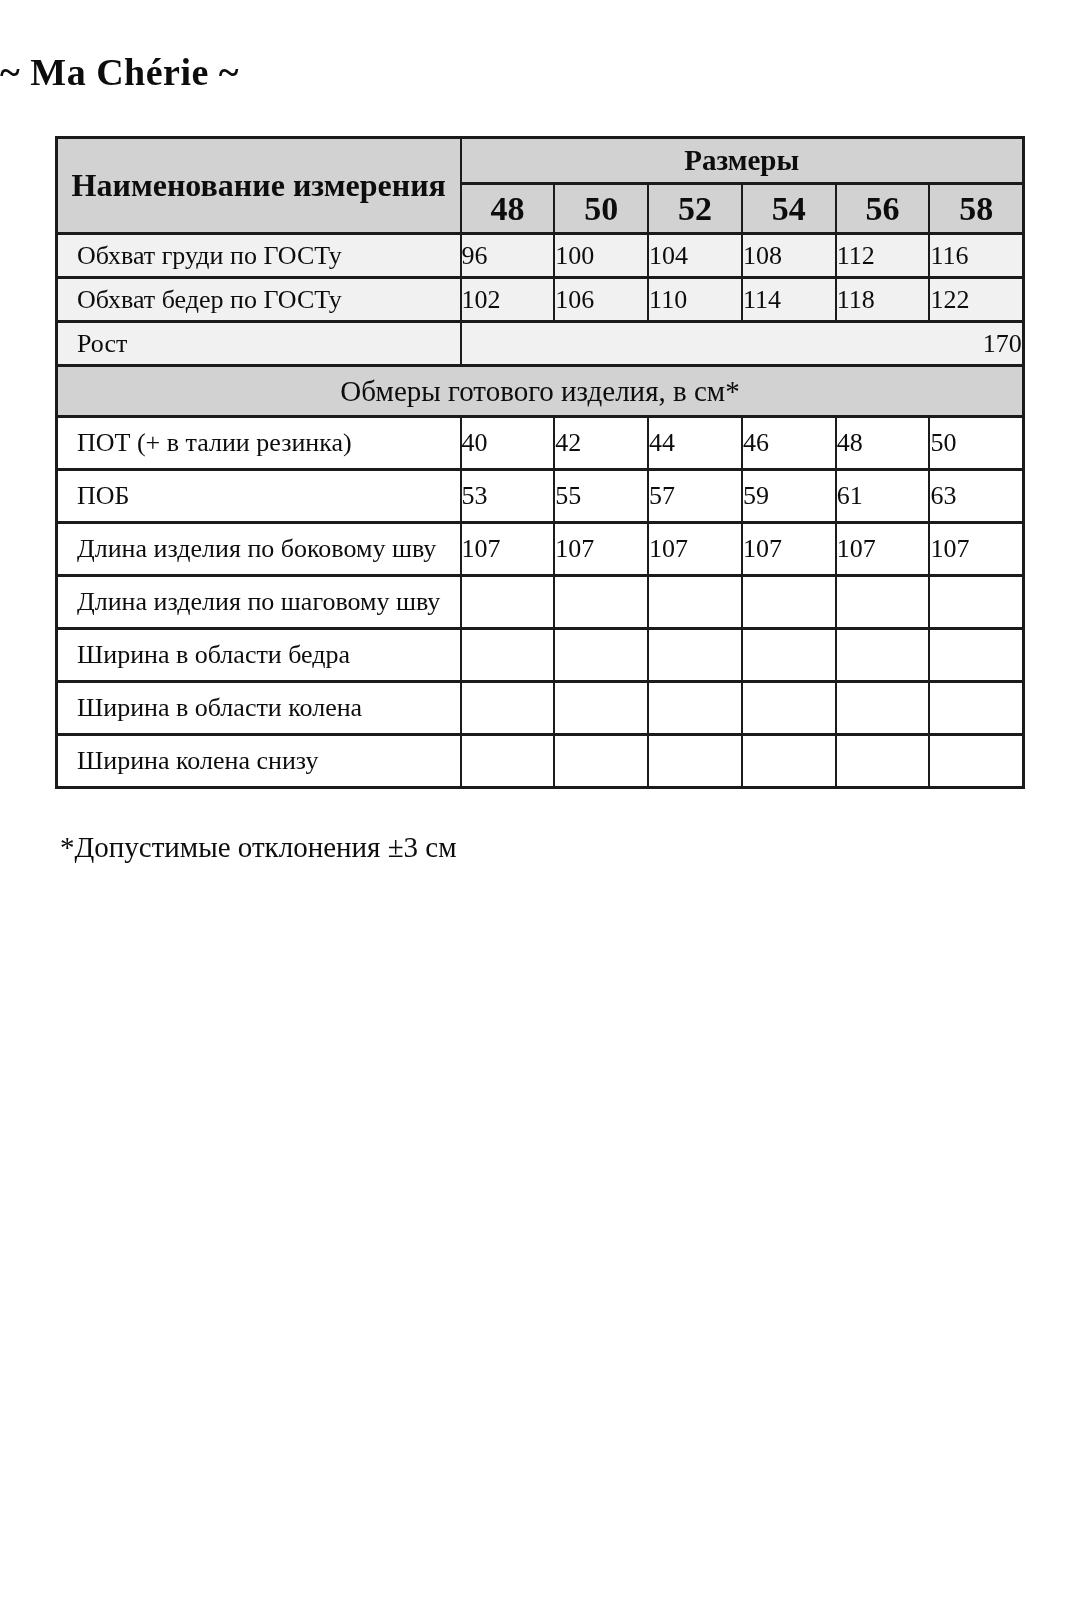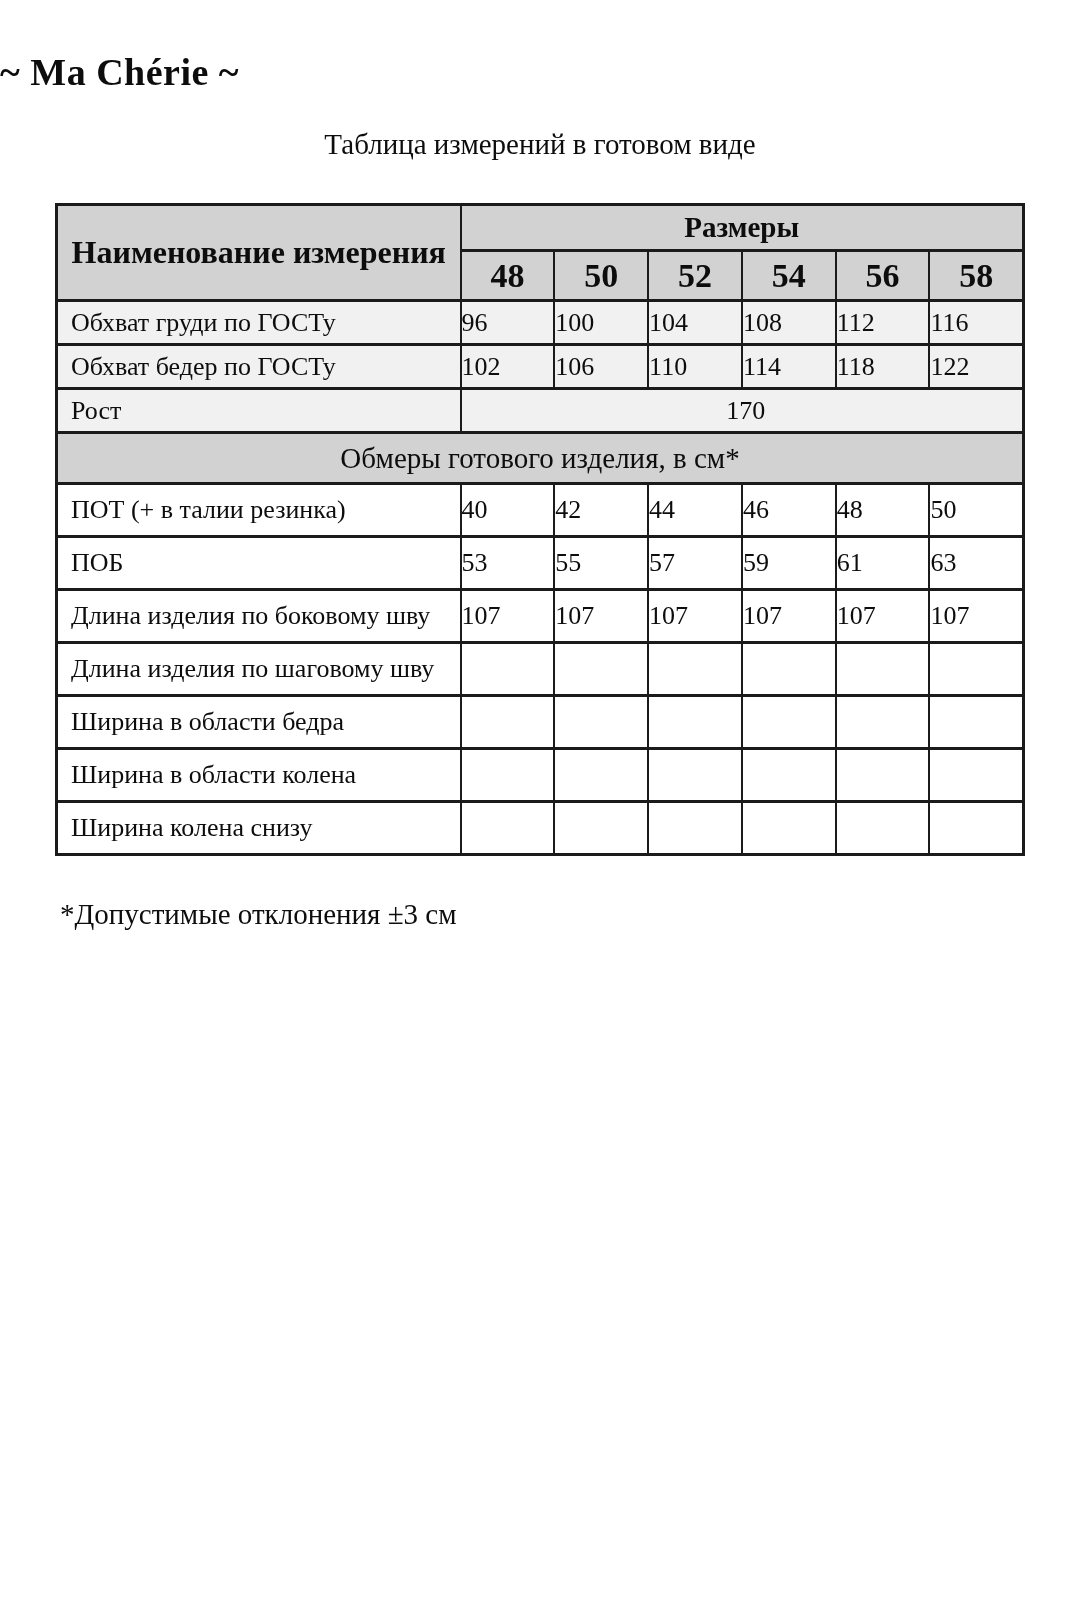--- a/index.html
+++ b/index.html
@@ -58,44 +58,43 @@
     overflow: hidden;
   }
   .hdr td { background: var(--header-bg); font-weight: bold; text-align: center; }
   .name-hdr { font-size: 32px; }
   .sizes-hdr { height: 46px; font-size: 29px; }
   .size-val { height: 50px; font-size: 34px; }
 
   tr.light td { background: var(--light-row-bg); }
   tr.mrow td { background: var(--white-row-bg); }
 
-  .lbl { text-align: left; padding-left: 13px; padding-right: 2px; white-space: nowrap; }
+  .lbl { text-align: left; padding-left: 19px; padding-right: 2px; white-space: nowrap; }
   .num { }
   tr.light td { height: 44px; }
   tr.mrow td { height: 53px; }
-  .rost-val { text-align: center; padding-left: 8px; }
+  .rost-val { text-align: right; padding-left: 8px; }
 
   tr.section td {
     background: var(--header-bg);
     font-weight: normal; text-align: center;
     font-size: 29px; height: 51px;
   }
 
   .footnote {
     margin: 42px 0 0 60px;
     font-size: 29px;
   }
 </style>
 </head>
 <body>
 
 <div class="page">
 
   <h1 class="brand-title">~ Ma Chérie ~</h1>
-  <div class="subtitle">Таблица измерений в готовом виде</div>
 
   <table class="sizes">
     <colgroup>
       <col class="c-name">
       <col class="c-size">
         <col class="c-size">
         <col class="c-size">
       <col class="c-size">
         <col class="c-size">
         <col class="c-size">

